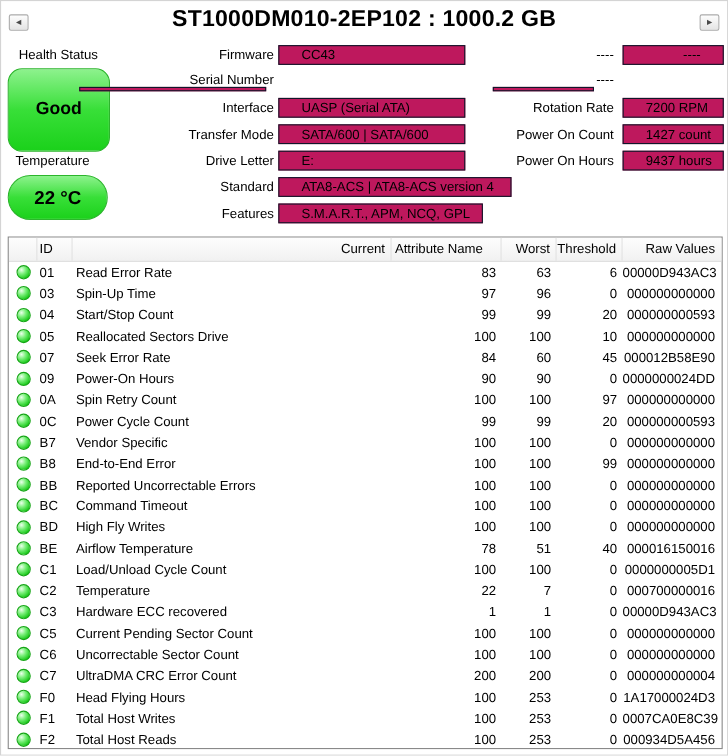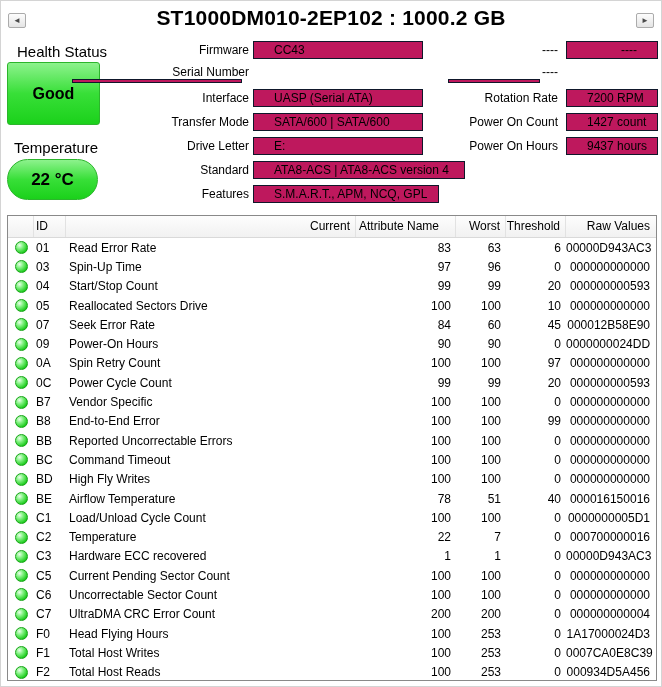--- a/index.html
+++ b/index.html
@@ -29,30 +29,30 @@
     border-radius:2px;
     font-size:8px;line-height:12px;
     color:#4a4a4a;
     cursor:pointer;
   }
   .nav-btn.prev{left:7px;}
   .nav-btn.next{right:7px;}
   
   .side-label{
     position:absolute;
-    font-size:15px;
+    font-size:12px;
   }
   .health-label{top:42px;left:16px;}
   .temp-label{top:138px;left:13px;}
   .good-btn{
     position:absolute;top:61px;left:6px;
-    width:93px;height:63px;
+    width:93px;height:76px;
     background:linear-gradient(180deg,#8df28d 0%,#38df38 50%,#1bd11b 100%);
     border:1px solid #2cb52c;
-    border-radius:3px;
+    border-radius:13px;
     font-family:"Liberation Sans",sans-serif;
     font-size:16px;font-weight:bold;color:#000;
     cursor:pointer;
   }
   .temp-pill{
     position:absolute;top:158px;left:6px;
     width:91px;height:41px;
     background:linear-gradient(180deg,#8df28d 0%,#38df38 50%,#1bd11b 100%);
     border:1px solid #2cb52c;
     border-radius:21px;

